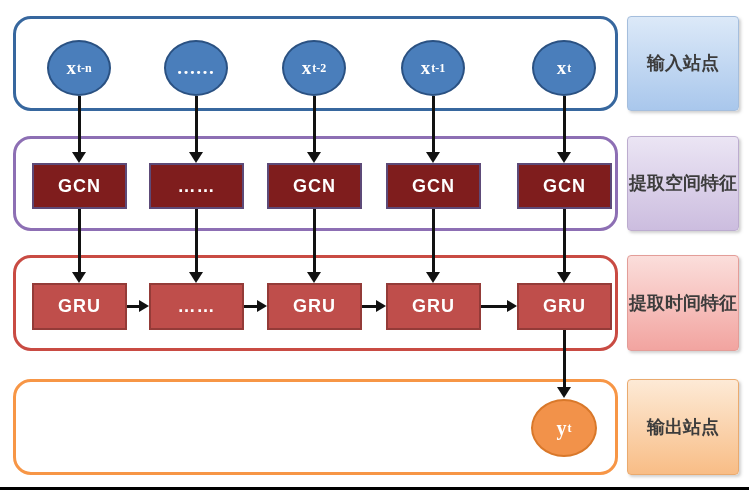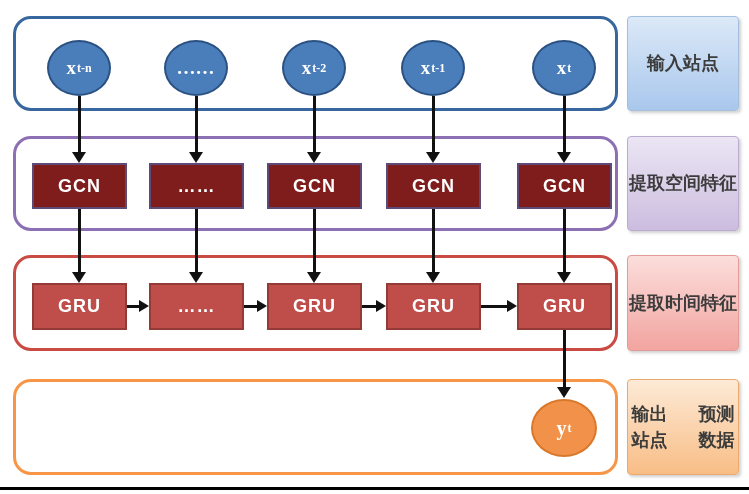--- a/index.html
+++ b/index.html
@@ -183,17 +183,16 @@
   <div class="side-label side-gcn">
     <div>提取空间</div>
     <div>特征</div>
   </div>
   <div class="side-label side-gru">
     <div>提取时间</div>
     <div>特征</div>
   </div>
   <div class="side-label side-output">
     <div>输出站点</div>
-    <div>预测数据</div>
   </div>
 
   <div class="bottom-rule"></div>
 </div>
 
 </body></html>

